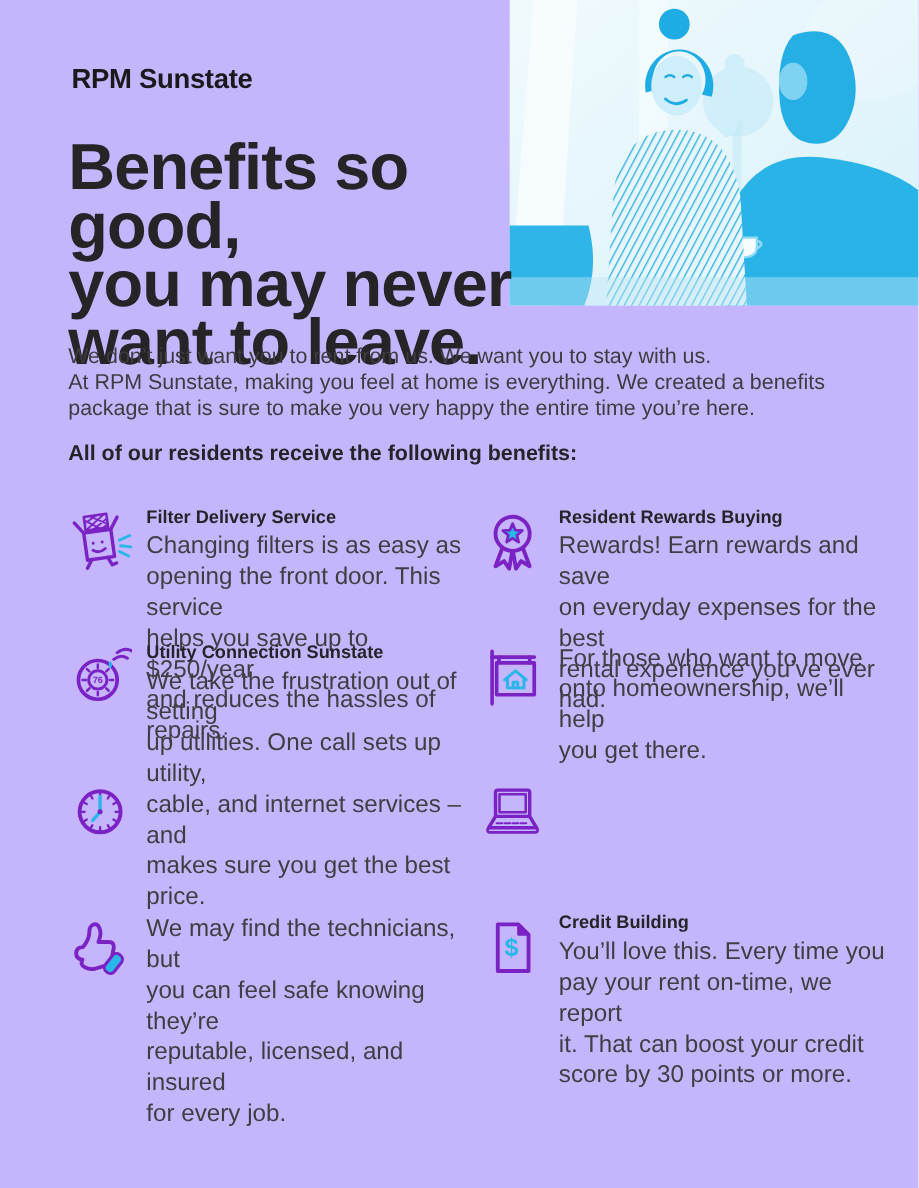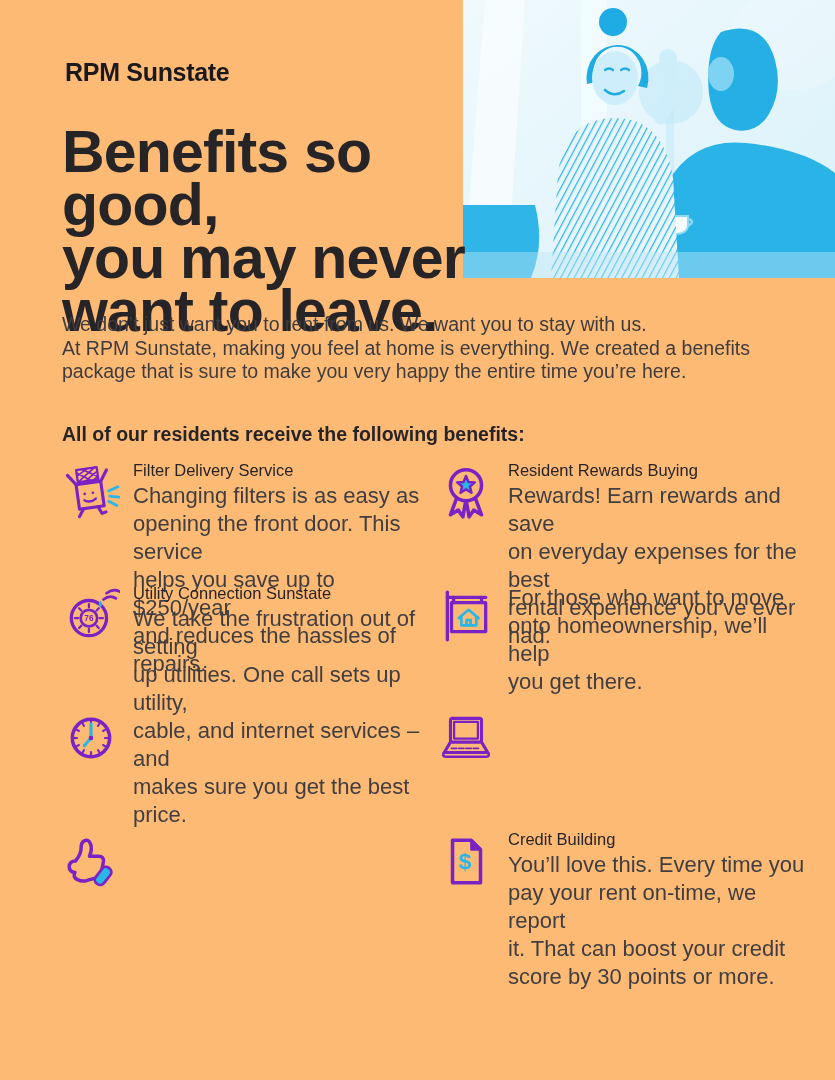--- a/index.html
+++ b/index.html
@@ -1,50 +1,50 @@
 <!DOCTYPE html>
 <html><head>
 <meta charset="utf-8">
 <style>
   * { margin:0; padding:0; box-sizing:border-box; }
   html,body { background:#ffffff; }
   body { font-family:"Liberation Sans","DejaVu Sans",sans-serif; }
   .page {
     position:relative; width:835px; height:1080px; margin:0 auto;
-    background:#fdba74; overflow:hidden;
+    background:#c4b5fd; overflow:hidden;
   }
   .logo {
     position:absolute; left:65px; top:58px;
     font-size:25px; font-weight:800; color:#1c191c; letter-spacing:-0.3px;
   }
   .hero-photo {
     position:absolute; left:463px; top:0; width:372px; height:278px; overflow:hidden;
   }
   .headline {
     position:absolute; left:62px; top:126px; width:420px;
     font-size:59px; line-height:53px; font-weight:800; color:#272428;
     letter-spacing:-0.8px; white-space:pre-line;
   }
   .intro {
     position:absolute; left:62px; top:313px; width:720px;
     font-size:19.5px; line-height:23.5px; color:#3e3c3f; white-space:pre-line;
   }
   .benefits-heading {
-    position:absolute; left:62px; top:423px;
+    position:absolute; left:62px; top:401px;
     font-size:19.5px; font-weight:800; color:#272428;
   }
   .benefits-grid {
     position:absolute; left:62px; top:461px; width:760px;
     display:grid; grid-template-columns:375px 373px; grid-auto-rows:123px;
   }
   .benefit { display:flex; align-items:flex-start; }
   .benefit .icon-box { flex:0 0 60px; margin-top:2px; }
   .benefit .txt { margin-left:11px; }
   .benefit .b-title {
-    font-size:16.5px; font-weight:400; color:#272428; margin-bottom:2px;
+    font-size:16.5px; font-weight:700; color:#272428; margin-bottom:2px;
   }
   .benefit .b-body {
     font-size:22px; line-height:28px; color:#403e41; white-space:pre-line;
   }
   svg { display:block; }
 </style>
 </head>
 <body>
 
 <div class="page">
@@ -217,20 +217,24 @@
     </div>
 
     <div class="benefit">
       <div class="icon-box">
         <svg width="58" height="58" viewBox="0 0 56 56" fill="none" stroke="#7b22c4" stroke-width="3.4" stroke-linecap="round" stroke-linejoin="round">
           <path d="M13,28 q-6,0 -6,5.5 q0,5 5.5,5.5 q-2.5,4.5 2.5,7 q4,2 8.5,1 l8.5,-2.5 q5.5,-2 6.5,-8 l1.5,-8 q0.5,-5 -4.5,-5 h-9 q3,-7 1,-12 q-2,-5 -6,-3 q-3,1.5 -3,6.5 q0,6.5 -5.5,13 z"></path>
           <rect x="35" y="33" width="10" height="19" rx="4.5" transform="rotate(38 40 42)" fill="#29b6e8" stroke-width="2.6"></rect>
         </svg>
       </div>
       <div class="txt">
+        <div class="b-body">We may find the technicians, but
+you can feel safe knowing they’re
+reputable, licensed, and insured
+for every job.</div>
       </div>
     </div>
 
     <div class="benefit">
       <div class="icon-box">
         <svg width="58" height="58" viewBox="0 0 56 56" fill="none" stroke="#7b22c4" stroke-width="3.4" stroke-linecap="round" stroke-linejoin="round">
           <path d="M15,8 H33 L42,17 V49 H15 Z"></path>
           <path d="M33,8 L42,17 H33 Z" fill="#7b22c4" stroke-width="2"></path>
           <text x="27" y="36" font-size="22" font-weight="bold" fill="#29b6e8" stroke="none" text-anchor="middle" font-family="Liberation Sans, sans-serif">$</text>
         </svg>

